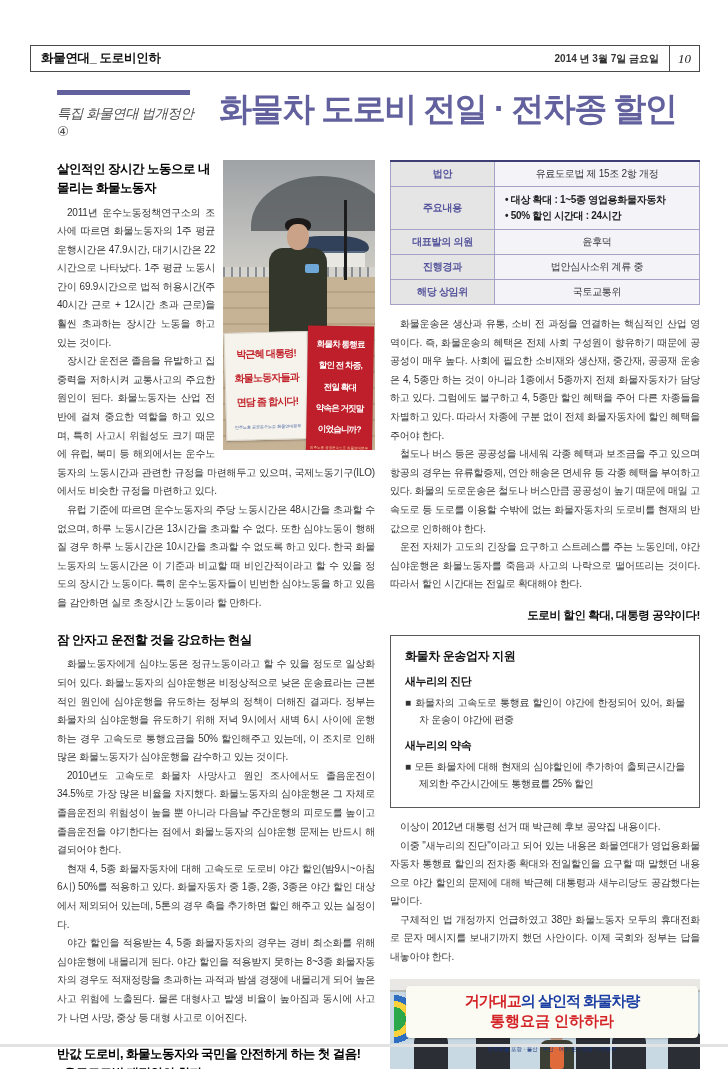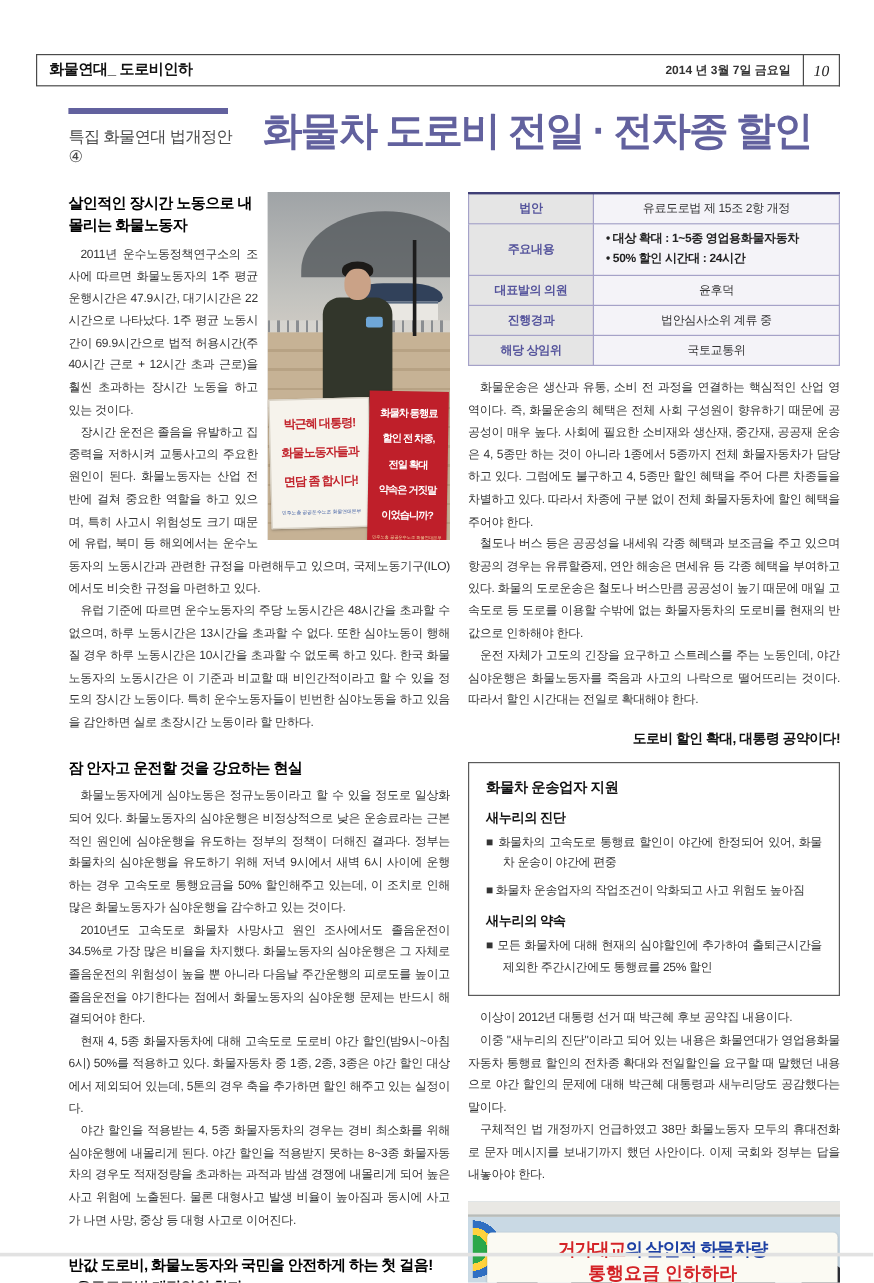--- a/index.html
+++ b/index.html
@@ -9,21 +9,21 @@
 
   
   .hdr { position:absolute; left:30px; right:28px; top:45px; height:27px; display:flex; }
   .hdr-main { flex:1; border:1px solid #4a4a4a; display:flex; align-items:center; justify-content:space-between; padding:0 10px; background:#fff; }
   .hdr-title { font-size:12.5px; font-weight:bold; color:#111; letter-spacing:-0.3px; }
   .hdr-date { font-size:10px; font-weight:bold; color:#333; }
   .hdr-page { width:30px; border:1px solid #4a4a4a; border-left:none; display:flex; align-items:center; justify-content:center; font-family:"Liberation Serif","DejaVu Serif",serif; font-style:italic; font-size:13px; color:#222; }
 
   
   .mast { position:absolute; left:57px; right:28px; top:90px; display:flex; align-items:flex-start; }
-  .mast-left { width:148px; }
+  .mast-left { width:148px;font-style:italic; }
   .mast-bar { width:133px; height:5px; background:#62619e; }
   .mast-label { margin-top:10px; font-size:13.5px; color:#4a4a4a; letter-spacing:-0.5px; }
   .mast-head { flex:1; font-size:33px; font-weight:800; color:#62619e; letter-spacing:-1.5px; line-height:1.15; padding-left:14px; white-space:nowrap; }
 
   
   .cols { position:absolute; left:57px; top:160px; width:643px; display:flex; gap:15px; }
   .col-l { width:318px; }
   .col-r { width:310px; }
   p.body { font-size:10px; line-height:18.6px; text-align:justify; color:#333; letter-spacing:-0.2px; }
   p.indent { text-indent:10px; }
@@ -61,21 +61,21 @@
   
   .pledge-box { margin-top:12px; border:1px solid #5a5a5a; background:#fff; padding:12px 14px 14px; }
   .pledge-box .t { font-size:12px; font-weight:bold; color:#111; letter-spacing:-0.4px; }
   .pledge-box .sub { font-size:11px; font-weight:bold; color:#111; letter-spacing:-0.4px; margin-top:9px; }
   .pledge-box .item { font-size:10px; line-height:17.5px; color:#333; letter-spacing:-0.3px; margin-top:5px; padding-left:14px; text-indent:-14px; text-align:justify; }
   h4.strong { font-size:11.5px; font-weight:bold; color:#111; letter-spacing:-0.4px;text-align:right; }
 
   
   .photo2 { position:relative; margin-top:12px; width:310px; height:166px; overflow:hidden; background:#c9d9e4; }
   .p2-beam { position:absolute; top:0; left:0; right:0; height:13px; background:#e9e8e4; border-bottom:2px solid #b8bcb9; }
-  .p2-banner { position:absolute; top:26px; left:16px; right:2px; height:52px; background:#fbfaf3; border-radius:4px; box-shadow:0 1px 2px rgba(0,0,0,.2); text-align:center; padding-top:4px; }
+  .p2-banner { position:absolute; top:7px; left:16px; right:2px; height:52px; background:#fbfaf3; border-radius:4px; box-shadow:0 1px 2px rgba(0,0,0,.2); text-align:center; padding-top:4px; }
   .p2-swoosh { position:absolute; top:12px; left:4px; width:30px; height:56px; background:radial-gradient(circle at 0 50%, #2ba84a 0 12px, #ffd23d 12px 18px, #2f6fc2 18px 24px, transparent 24px); border-radius:4px; }
   .p2-b1 { font-size:15px; font-weight:800; letter-spacing:-1px; line-height:1.4; }
   .p2-b1 .red { color:#d42327; } .p2-b1 .blue { color:#1c3fa3; }
   .p2-b2 { font-size:15px; font-weight:800; letter-spacing:0px; color:#d42327; line-height:1.3; }
   .p2-strip { position:absolute; top:67px; left:16px; right:2px; font-size:5.5px; color:#16337d; text-align:center; letter-spacing:0; }
   .p2-man { position:absolute; width:34px; height:90px; }
   .p2-man .hd { position:absolute; top:0; left:9px; width:15px; height:17px; background:#c69c82; border-radius:45%; }
   .p2-man .hr { position:absolute; top:-3px; left:8px; width:17px; height:9px; background:#191714; border-radius:50% 50% 30% 30%; }
   .p2-man .bd { position:absolute; top:15px; left:0; width:34px; height:75px; background:#2c2e35; border-radius:8px 8px 0 0; }
   .p2-man.vest .bd { background:#3c3f33; }
@@ -193,21 +193,20 @@
       <p class="body indent">철도나 버스 등은 공공성을 내세워 각종 혜택과 보조금을 주고 있으며 항공의 경우는 유류할증제, 연안 해송은 면세유 등 각종 혜택을 부여하고 있다. 화물의 도로운송은 철도나 버스만큼 공공성이 높기 때문에 매일 고속도로 등 도로를 이용할 수밖에 없는 화물자동차의 도로비를 현재의 반값으로 인하해야 한다.</p>
       <p class="body indent">운전 자체가 고도의 긴장을 요구하고 스트레스를 주는 노동인데, 야간 심야운행은 화물노동자를 죽음과 사고의 나락으로 떨어뜨리는 것이다. 따라서 할인 시간대는 전일로 확대해야 한다.</p>
 
       <div class="gap14"></div>
       <h4 class="strong">도로비 할인 확대, 대통령 공약이다!</h4>
 
       <div class="pledge-box">
         <div class="t">화물차 운송업자 지원</div>
         <div class="sub">새누리의 진단</div>
         <div class="item">■ 화물차의 고속도로 통행료 할인이 야간에 한정되어 있어, 화물차 운송이 야간에 편중</div>
-        <div class="item">■ 화물차 운송업자의 작업조건이 악화되고 사고 위험도 높아짐</div>
         <div class="sub">새누리의 약속</div>
         <div class="item">■ 모든 화물차에 대해 현재의 심야할인에 추가하여 출퇴근시간을 제외한 주간시간에도 통행료를 25% 할인</div>
       </div>
 
       <div class="gap10"></div>
       <p class="body indent">이상이 2012년 대통령 선거 때 박근혜 후보 공약집 내용이다.</p>
       <p class="body indent">이중 "새누리의 진단"이라고 되어 있는 내용은 화물연대가 영업용화물자동차 통행료 할인의 전차종 확대와 전일할인을 요구할 때 말했던 내용으로 야간 할인의 문제에 대해 박근혜 대통령과 새누리당도 공감했다는 말이다.</p>
       <p class="body indent">구체적인 법 개정까지 언급하였고 38만 화물노동자 모두의 휴대전화로 문자 메시지를 보내기까지 했던 사안이다. 이제 국회와 정부는 답을 내놓아야 한다.</p>
 
       <div class="photo2">

